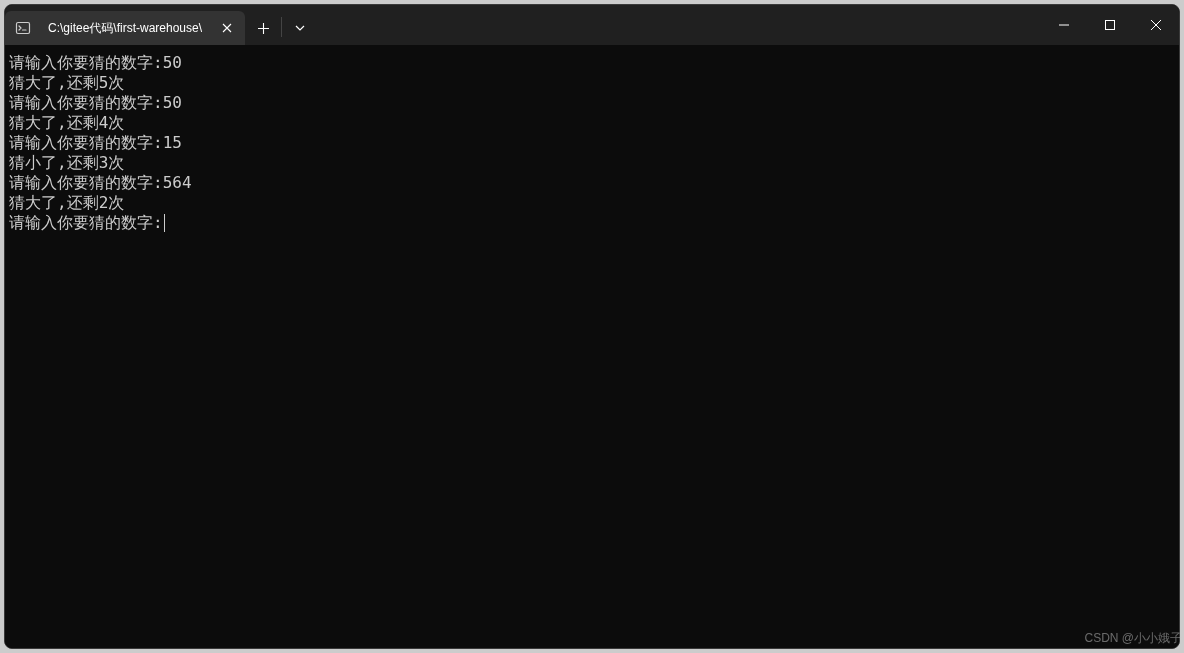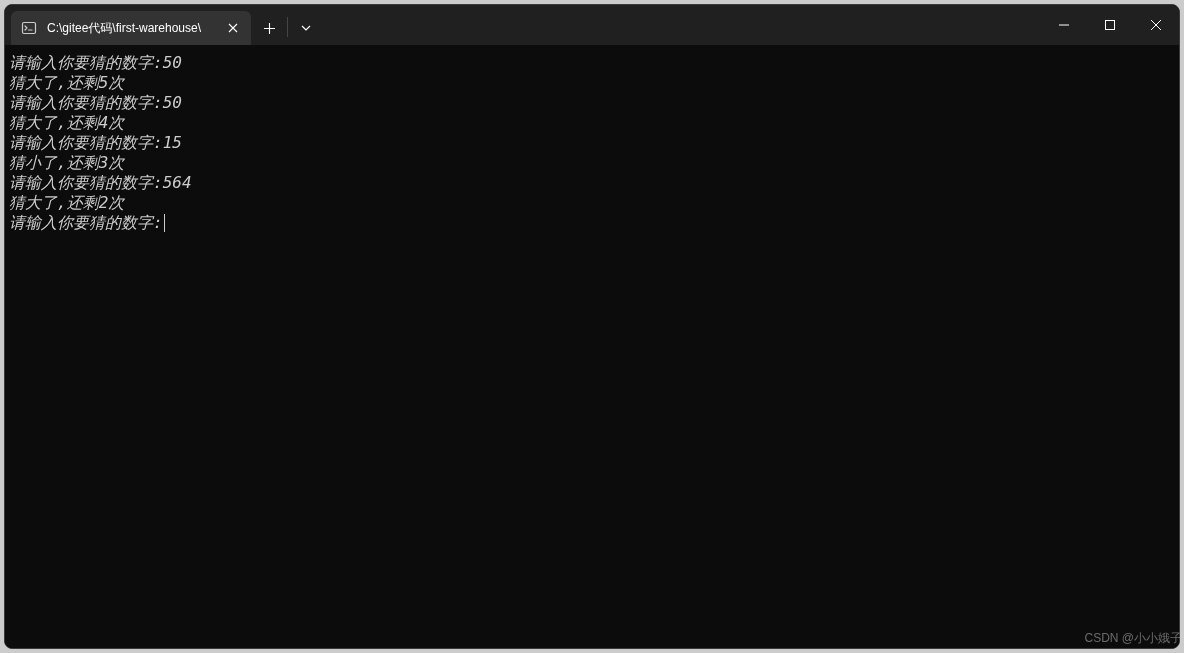--- a/index.html
+++ b/index.html
@@ -31,22 +31,22 @@
     .title-bar {
       height: 40px;
       background: #202020;
       display: flex;
       align-items: stretch;
       position: relative;
     }
     .tab-region {
       display: flex;
       align-items: flex-end;
-      padding-left: 6px;
       flex: 0 0 auto;
+      text-align: center;
     }
     .tab {
       display: flex;
       align-items: center;
       height: 34px;
       background: #333333;
       border-radius: 6px 6px 0 0;
       padding: 0 10px 0 10px;
       gap: 10px;
       min-width: 240px;
@@ -125,21 +125,20 @@
     .terminal-body {
       flex: 1;
       background: #0c0c0c;
       padding: 8px 4px;
       color: #cccccc;
       font-family: "Consolas", "NSimSun", "SimSun", monospace;
       font-size: 16px;
       line-height: 20px;
       overflow: hidden;
       white-space: pre;
-      font-style: italic;
     }
     .terminal-line {
       display: block;
     }
     .cursor {
       display: inline-block;
       width: 1px;
       height: 18px;
       background: #cccccc;
       vertical-align: text-bottom;

